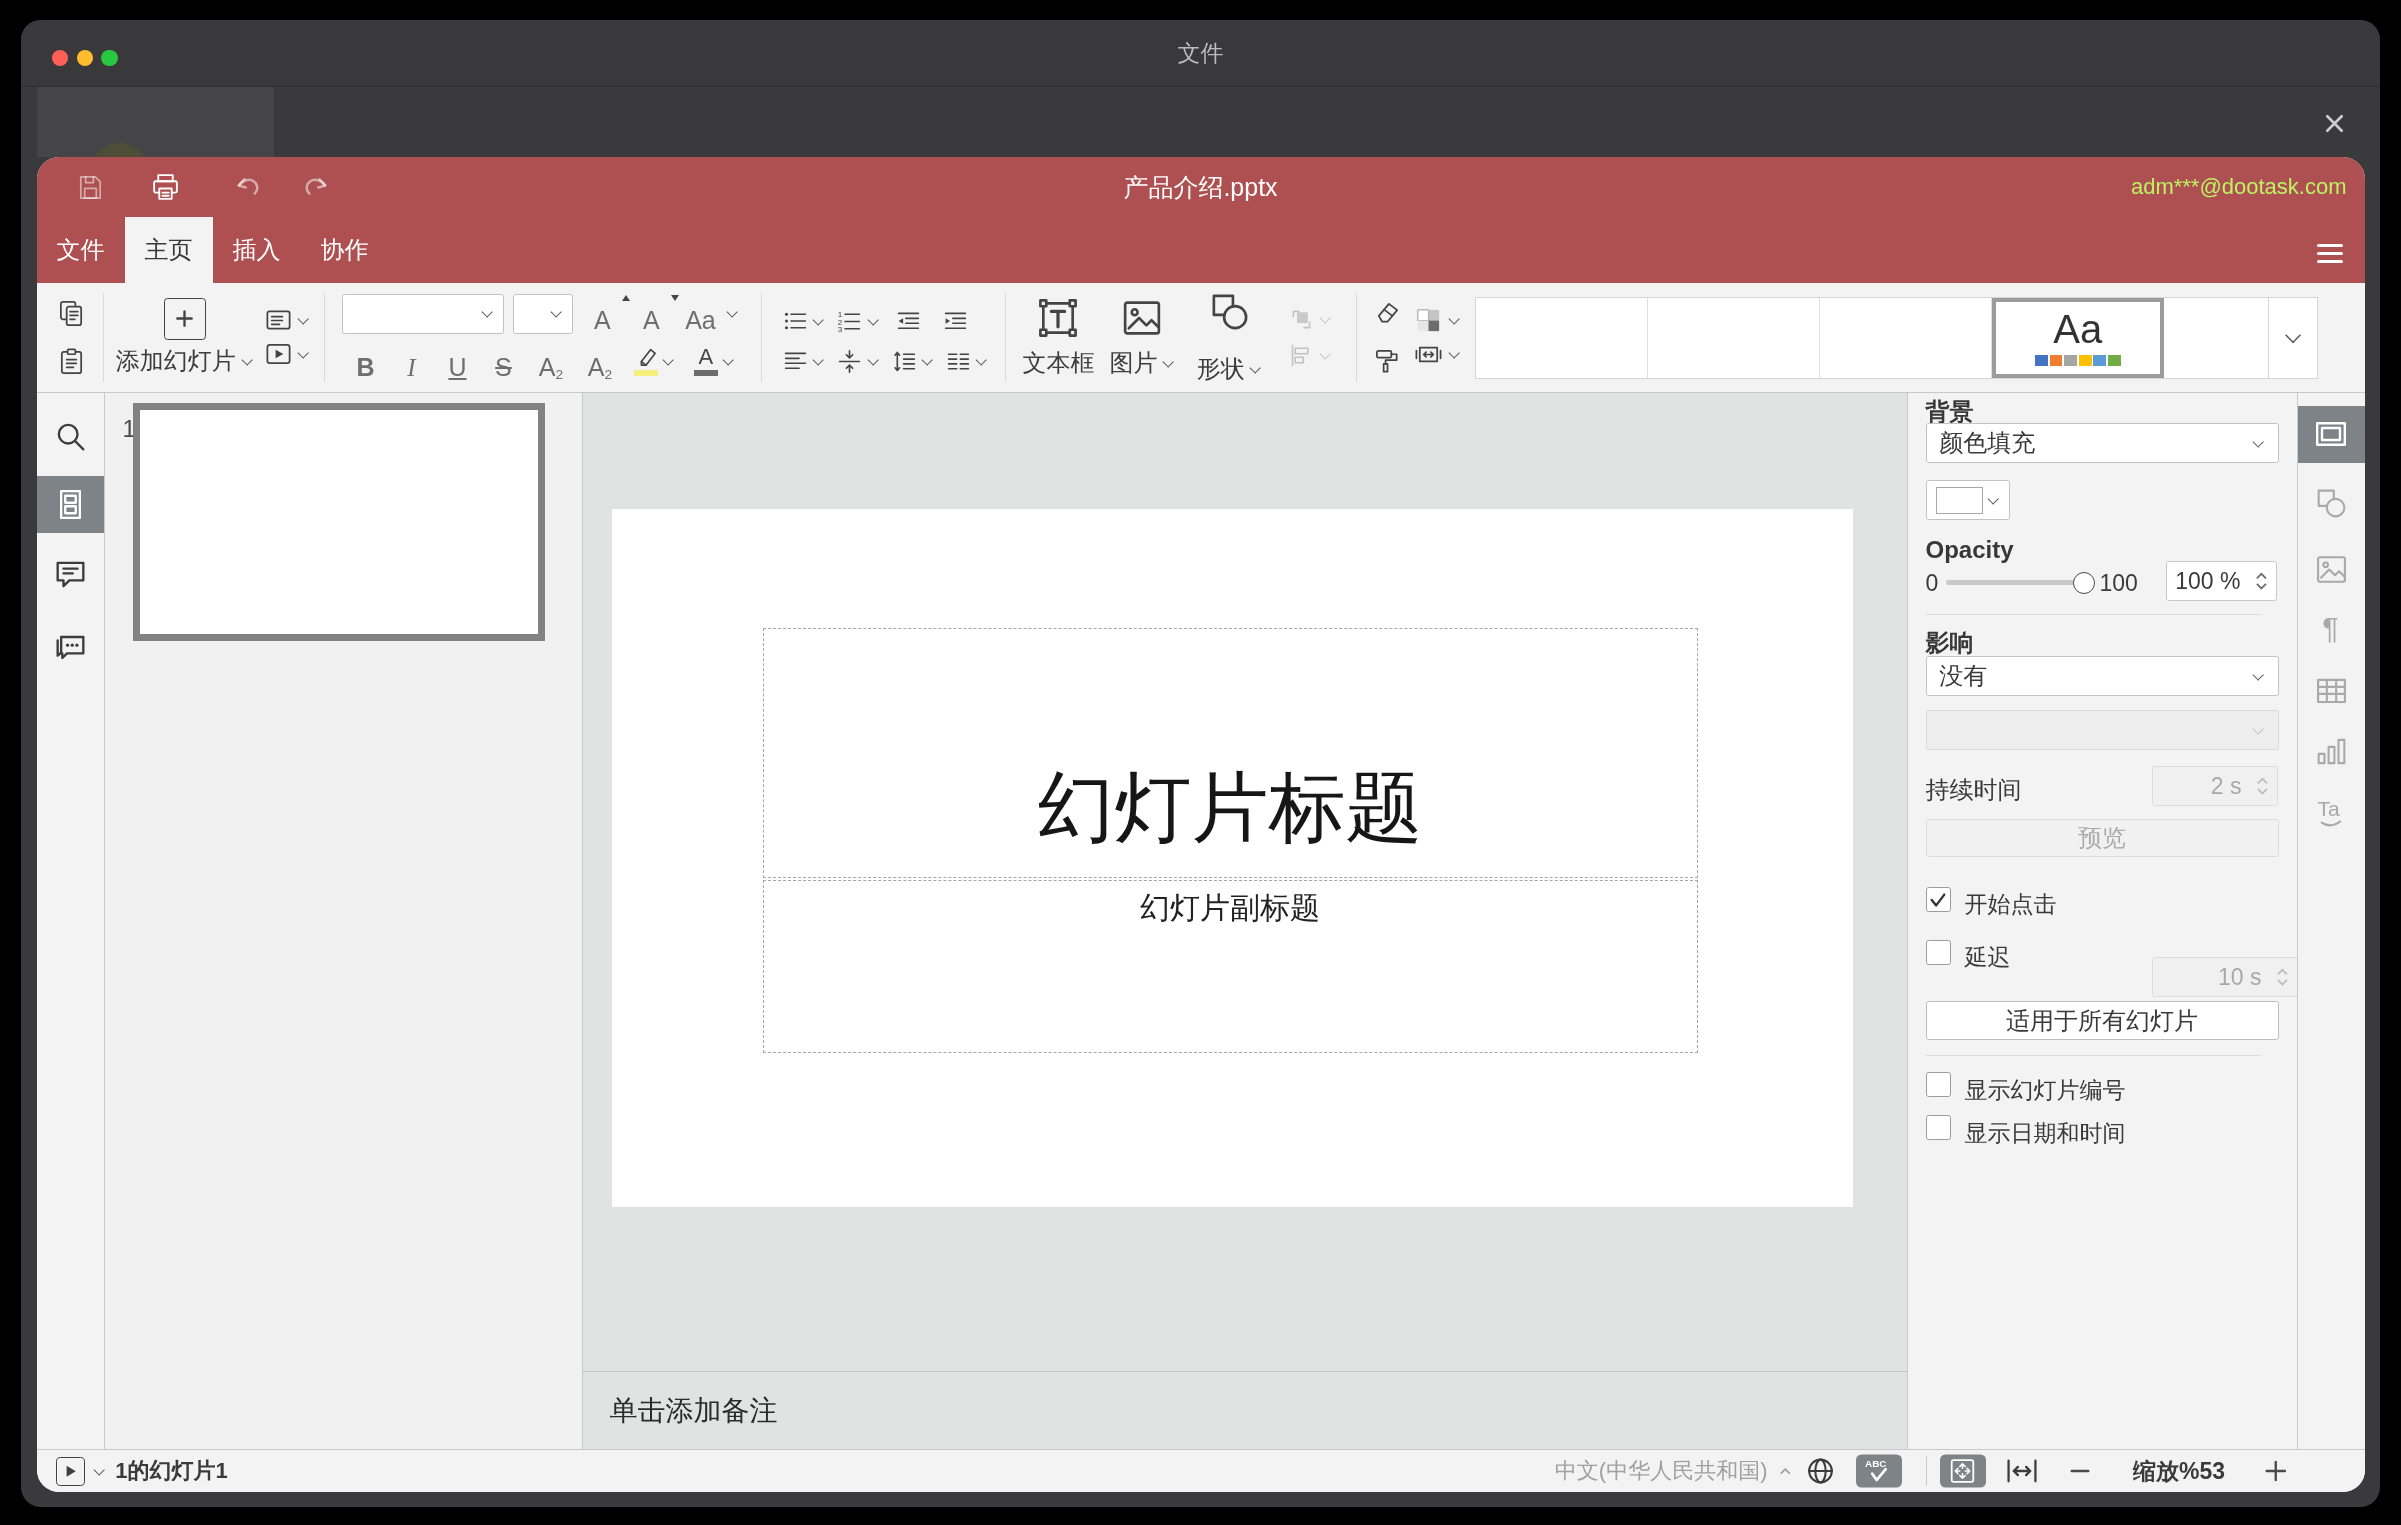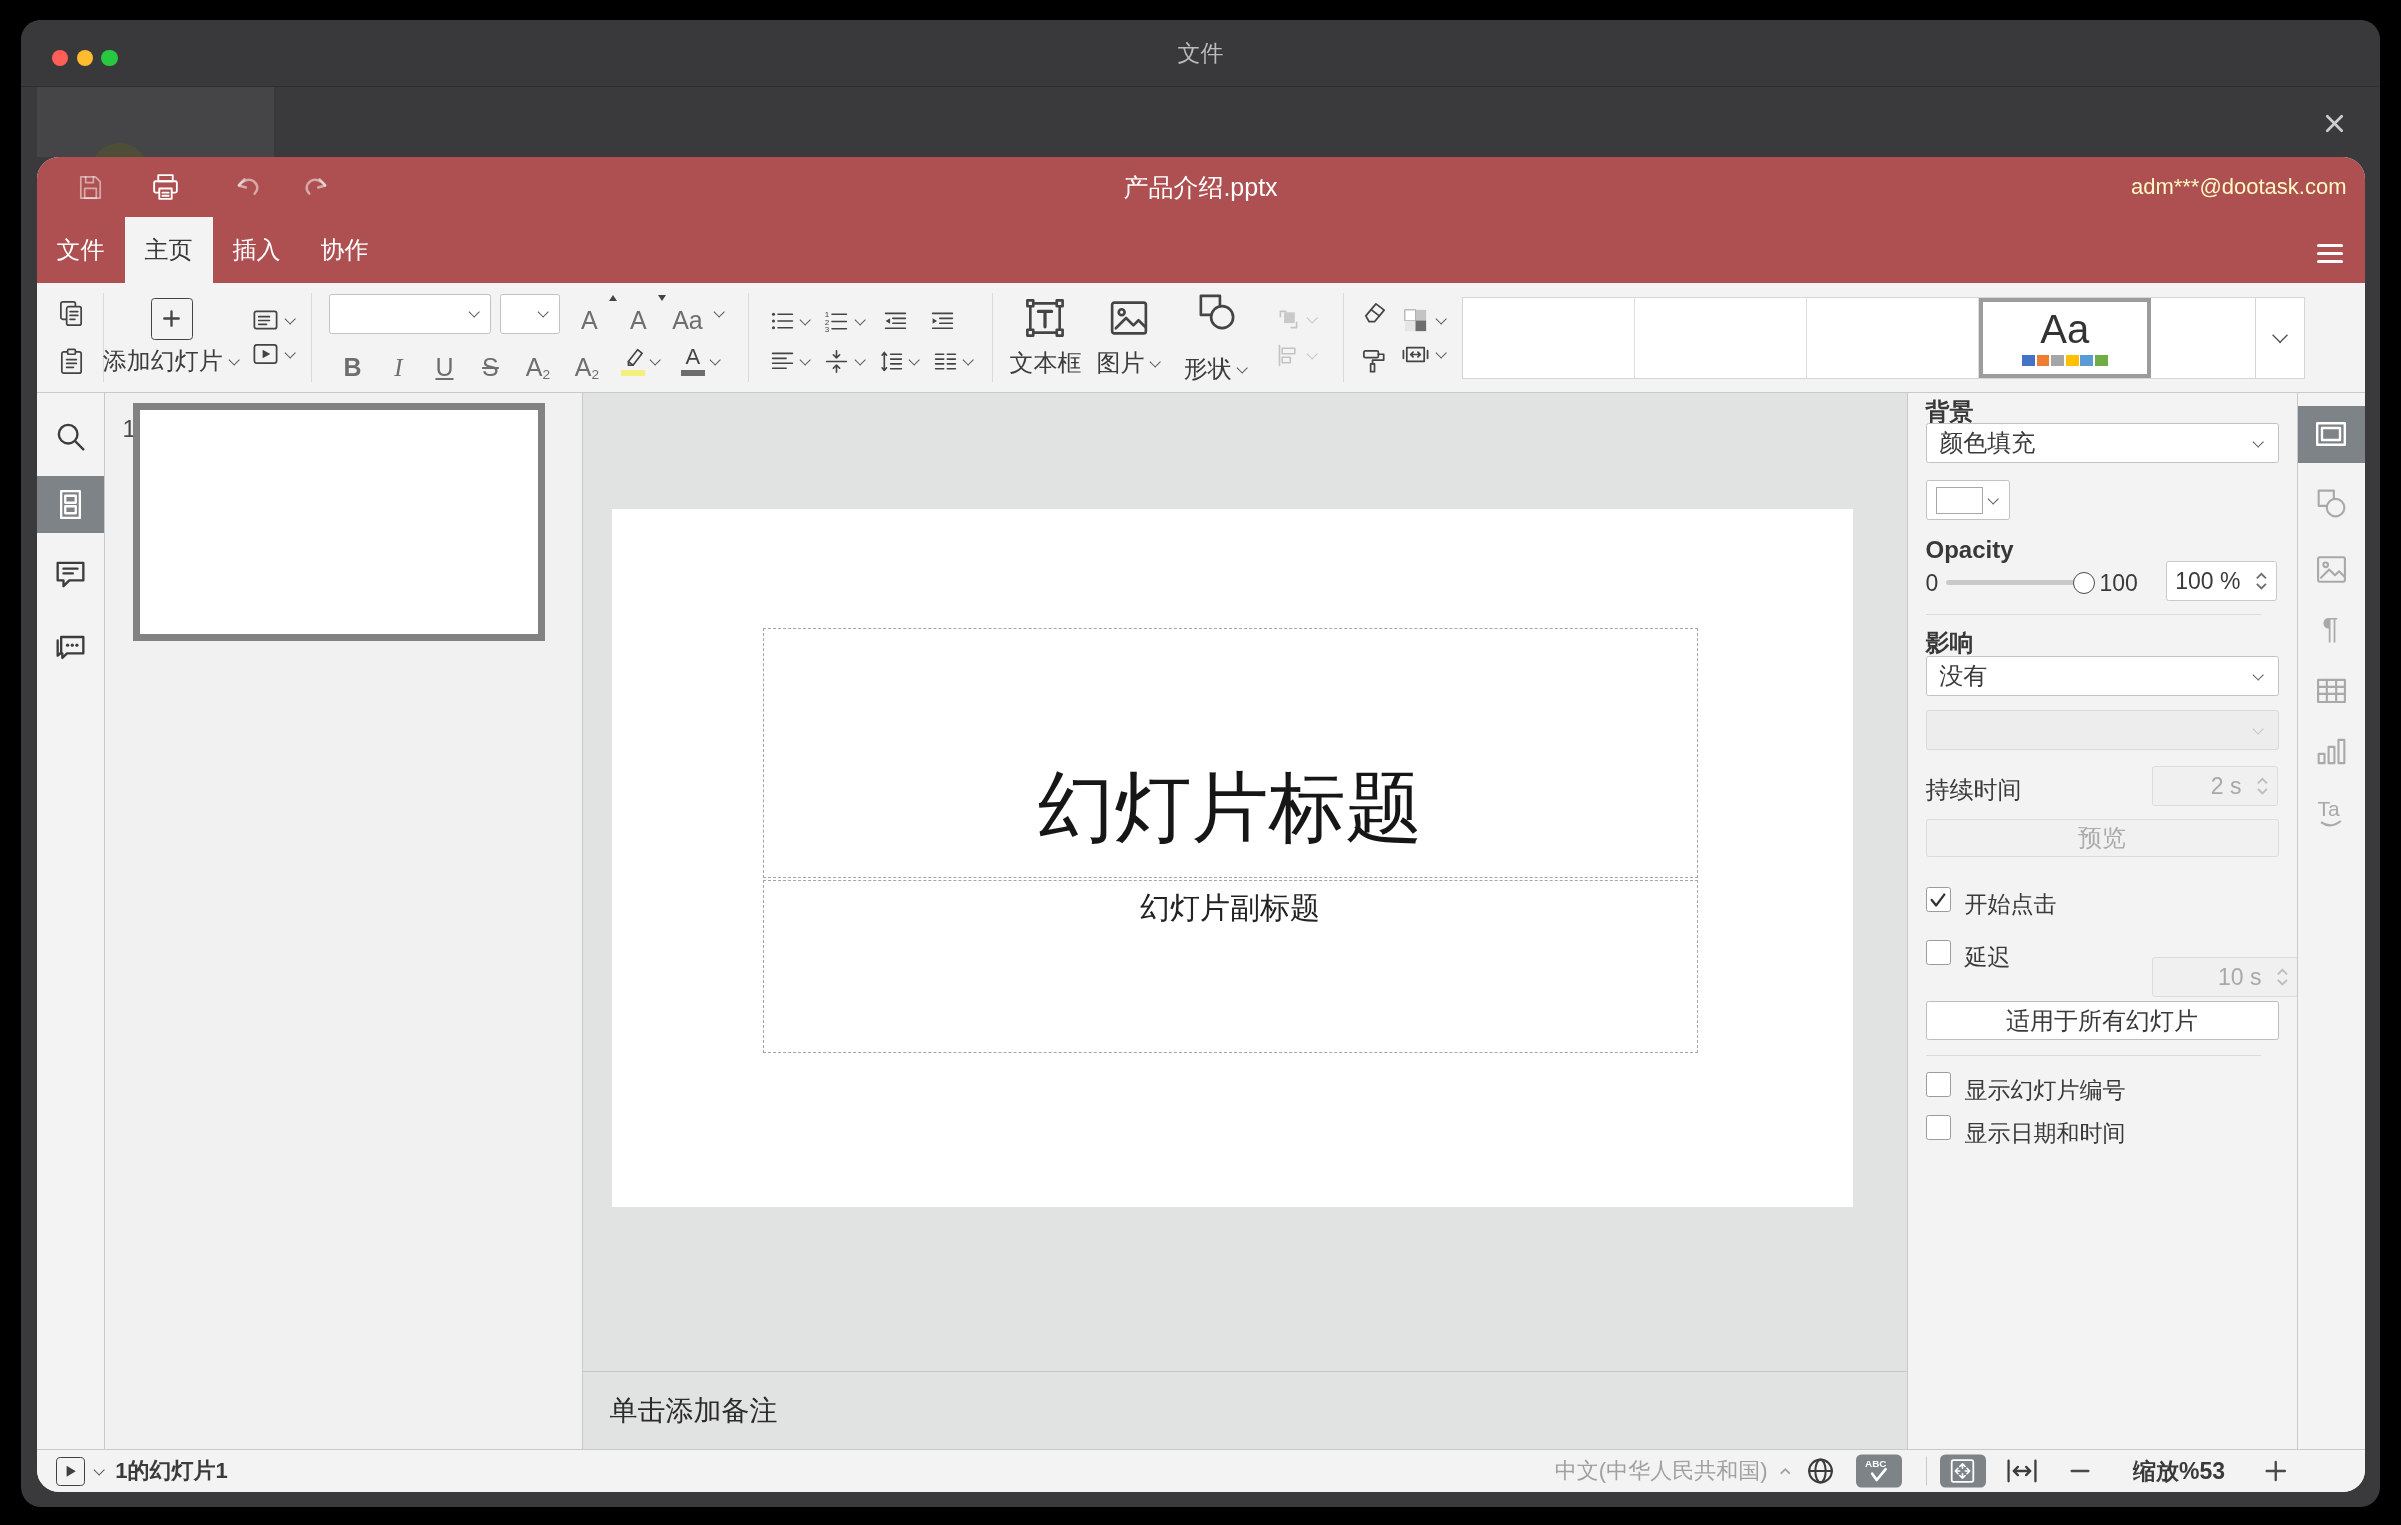--- a/index.html
+++ b/index.html
@@ -19,21 +19,21 @@
   .close-editor{position:absolute;left:2297px;top:87px;width:33px;height:33px;display:flex;align-items:center;justify-content:center;}
 
   
   .app{position:absolute;left:15.5px;top:137px;width:2328px;height:1335px;border-radius:22px;overflow:hidden;background:#f3f3f3;display:flex;flex-direction:column;}
 
   
   .red{position:relative;height:126px;background:#ae5051;flex:0 0 auto;}
   .quickrow{position:relative;height:60px;}
   .qicon{position:absolute;top:10px;width:40px;height:40px;display:flex;align-items:center;justify-content:center;}
   .doc-title{position:absolute;left:0;right:0;top:0;height:60px;display:flex;align-items:center;justify-content:center;color:#fff;font-size:25px;}
-  .user-email{position:absolute;right:18px;top:0;height:60px;display:flex;align-items:center;color:#fef9c3;font-size:22px;}
+  .user-email{position:absolute;right:18px;top:0;height:60px;display:flex;align-items:center;color:#bef264;font-size:22px;}
   .tabsrow{position:absolute;left:0;bottom:0;height:66px;display:flex;}
   .tab{width:88px;display:flex;align-items:center;justify-content:center;color:#fff;font-size:24px;}
   .tab.active{background:#f3f3f3;color:#383838;}
   .hamburger{position:absolute;right:22px;bottom:20px;display:flex;flex-direction:column;gap:5.5px;}
   .hamburger i{width:25.5px;height:2.7px;background:#fff;border-radius:1.8px;}
 
   
   .toolbar{height:110px;border-bottom:0.9px solid #c9c9c9;background:#f3f3f3;display:flex;align-items:center;flex:0 0 auto;}
   .sep{width:0.9px;height:89px;background:#dadada;flex:0 0 auto;}
   .tcol{display:flex;flex-direction:column;justify-content:center;gap:5.5px;}
@@ -193,21 +193,21 @@
             <svg class="ic" width="29" height="29" viewBox="0 0 30 30">
                 <rect x="5" y="5" width="20" height="22" rx="2"></rect>
                 <rect x="11" y="2.5" width="8" height="5" rx="1" fill="#f3f3f3"></rect>
                 <path d="M10 13h10M10 17h10M10 21h7"></path>
               </svg>
           </div>
         </div>
 
         <div class="sep" style="margin-left:12.8px"></div>
 
-        <div class="tcol" style="margin-left:0;width:137px">
+        <div class="tcol" style="margin-left:13px;width:137px">
           <div class="addslide-sq">
             <svg class="ic" width="27" height="27" viewBox="0 0 30 30">
                 <path d="M15 7v16M7 15h16" stroke-width="2.6"></path>
               </svg>
           </div>
           <div class="trow" style="justify-content:center;gap:5.5px">
             <span class="lbl">添加幻灯片</span>
             <span class="chev"></span>
           </div>
         </div>

